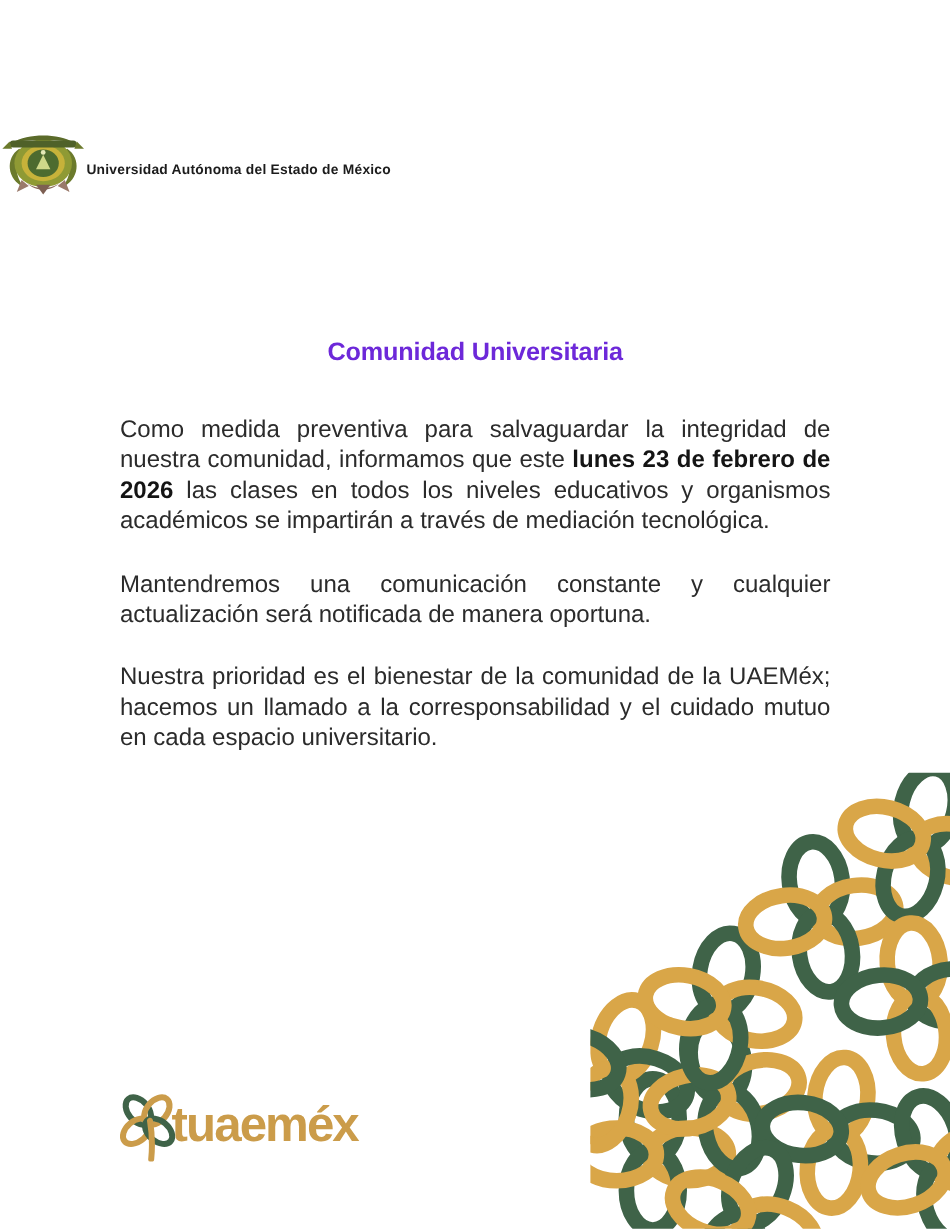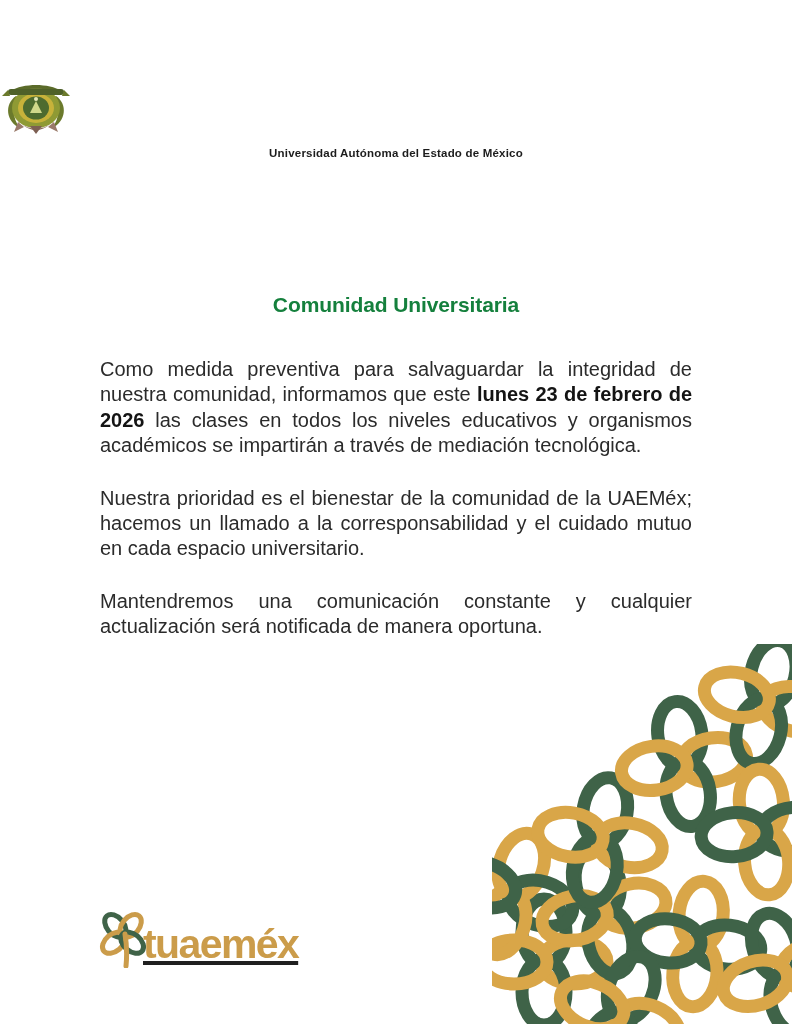--- a/index.html
+++ b/index.html
@@ -26,23 +26,24 @@
     pointer-events: none;
     z-index: 0;
   }
 
   
   .doc-header {
     position: absolute;
     top: 0;
     left: 0;
     right: 0;
-    padding-top: 80px;
+    padding-top: 108px;
     display: flex;
-    flex-direction: column;
+    flex-direction: row;
+    align-items: center;
     z-index: 2;
   }
   .crest {
     width: 72px;
     height: 56px;
     display: block;
   }
   .univ-name {
     margin-top: 11px;
     font-size: 11.5px;
@@ -57,43 +58,42 @@
     position: absolute;
     top: 278px;
     left: 100px;
     width: 592px;
     z-index: 2;
   }
   .doc-title {
     font-size: 21px;
     font-weight: bold;
     text-align: center;
-    color: #15803d;
+    color: #6d28d9;
     letter-spacing: -0.1px;
-    margin: 15px 0 40px 0;
+    margin: 4px 0 40px 0;
   }
   .para {
     font-size: 20px;
     line-height: 25.4px;
     text-align: justify;
     color: #2b2b2b;
     margin: 0 0 27px 0;
   }
   .para:last-child { margin-bottom: 0; }
   .para b { font-weight: bold; color: #141414; }
 
   
   .tuaemex {
     position: absolute;
     left: 98px;
     bottom: 56px;
     display: flex;
-    align-items: flex-end;
+    align-items: center;
     z-index: 3;
-    text-decoration: underline;
   }
   .tuaemex-mark {
     width: 52px;
     height: 58px;
     display: block;
     margin-right: -7px;
   }
   .tuaemex-word {
     font-size: 41px;
     font-weight: bold;
@@ -219,23 +219,23 @@
 
 <main class="doc-body">
 
   <h1 class="doc-title">Comunidad Universitaria</h1>
 
   <p class="para">
     <span>Como medida preventiva para salvaguardar la integridad de nuestra comunidad, informamos que este </span><b>lunes 23 de febrero de 2026</b><span> las clases en todos los niveles educativos y organismos académicos se impartirán a través de mediación tecnológica.</span>
   </p>
 
 
+  <p class="para">Mantendremos una comunicación constante y cualquier actualización será notificada de manera oportuna.</p>
+
   <p class="para">Nuestra prioridad es el bienestar de la comunidad de la UAEMéx; hacemos un llamado a la corresponsabilidad y el cuidado mutuo en cada espacio universitario.</p>
-
-  <p class="para">Mantendremos una comunicación constante y cualquier actualización será notificada de manera oportuna.</p>
 
 </main>
 
 <div class="tuaemex">
 
   <svg class="tuaemex-mark" viewBox="0 0 52 58" aria-hidden="true">
     <g transform="translate(25,25)">
 
       <ellipse cx="0" cy="-12" rx="8.5" ry="13" fill="none" stroke="#3F6348" stroke-width="5" transform="rotate(-40)"></ellipse>
       <ellipse cx="0" cy="-12" rx="8.5" ry="13" fill="none" stroke="#cb9c4a" stroke-width="5" transform="rotate(40)"></ellipse>

